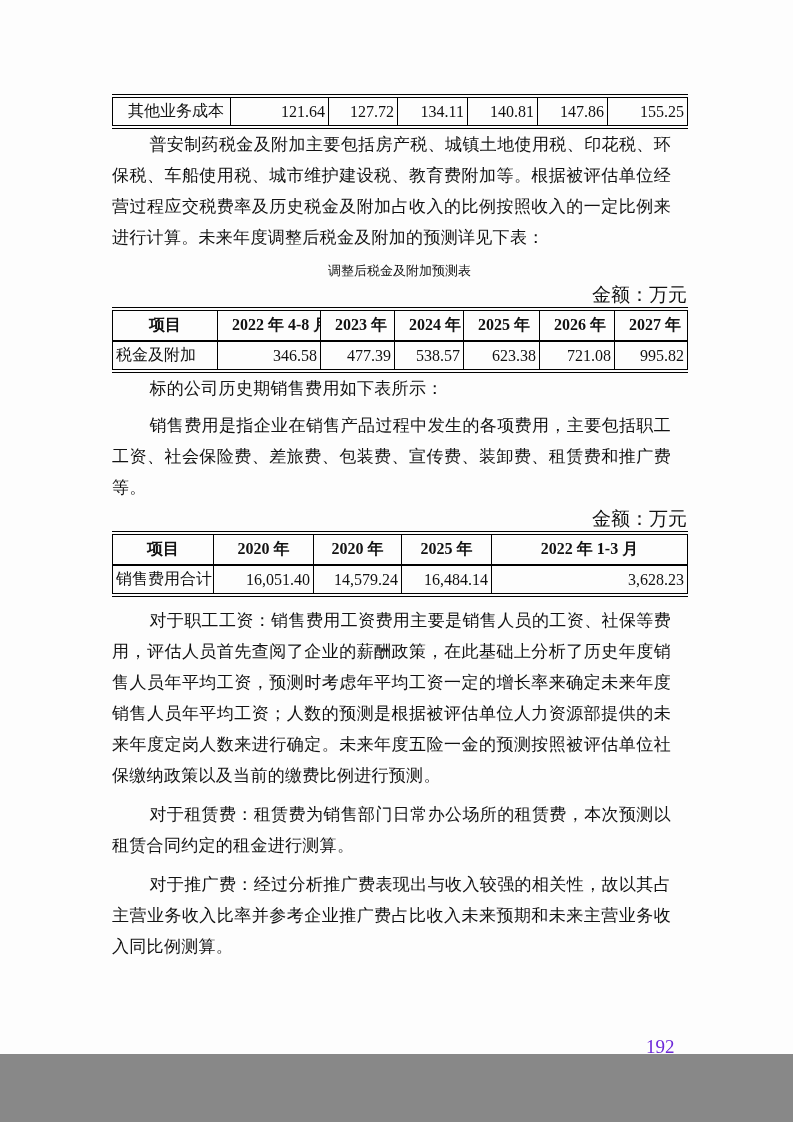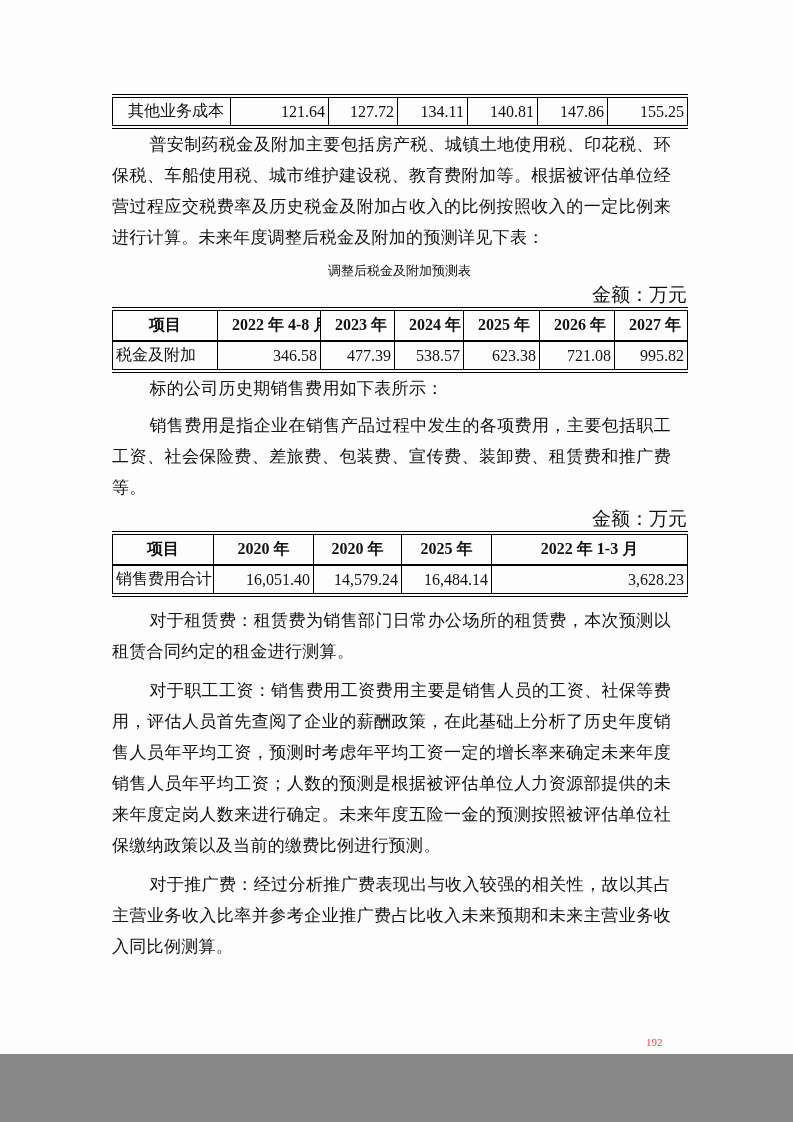--- a/index.html
+++ b/index.html
@@ -69,22 +69,22 @@
   .unit {
     font-size: 19px;
     line-height: 20px;
     text-align: right;
     margin: 2px 0 2px 0;
   }
   .page-number {
     position: absolute;
     left: 646px;
     top: 1036px;
-    font-size: 11px;
-    color: #ef4444;
+    font-size: 19px;
+    color: #6d28d9;
   }
 </style>
 </head>
 <body>
 
 <div class="page">
   <div class="content">
 
     <table class="tbl">
       <colgroup>
@@ -170,20 +170,20 @@
       <tr>
         <td class="cell-label">销售费用合计</td>
         <td class="cell-num">16,051.40</td>
         <td class="cell-num">14,579.24</td>
         <td class="cell-num">16,484.14</td>
         <td class="cell-num">3,628.23</td>
       </tr>
     </tbody>
       </table>
 
+    <p class="para" style="margin-top:8px">对于职工工资：销售费用工资费用主要是销售人员的工资、社保等费用，评估人员首先查阅了企业的薪酬政策，在此基础上分析了历史年度销售人员年平均工资，预测时考虑年平均工资一定的增长率来确定未来年度销售人员年平均工资；人数的预测是根据被评估单位人力资源部提供的未来年度定岗人数来进行确定。未来年度五险一金的预测按照被评估单位社保缴纳政策以及当前的缴费比例进行预测。</p>
     <p class="para" style="margin-top:8px">对于租赁费：租赁费为销售部门日常办公场所的租赁费，本次预测以租赁合同约定的租金进行测算。</p>
-    <p class="para" style="margin-top:8px">对于职工工资：销售费用工资费用主要是销售人员的工资、社保等费用，评估人员首先查阅了企业的薪酬政策，在此基础上分析了历史年度销售人员年平均工资，预测时考虑年平均工资一定的增长率来确定未来年度销售人员年平均工资；人数的预测是根据被评估单位人力资源部提供的未来年度定岗人数来进行确定。未来年度五险一金的预测按照被评估单位社保缴纳政策以及当前的缴费比例进行预测。</p>
     <p class="para" style="margin-top:8px">对于推广费：经过分析推广费表现出与收入较强的相关性，故以其占主营业务收入比率并参考企业推广费占比收入未来预期和未来主营业务收入同比例测算。</p>
 
   </div>
 
   <div class="page-number">192</div>
 </div>
 
 </body></html>

